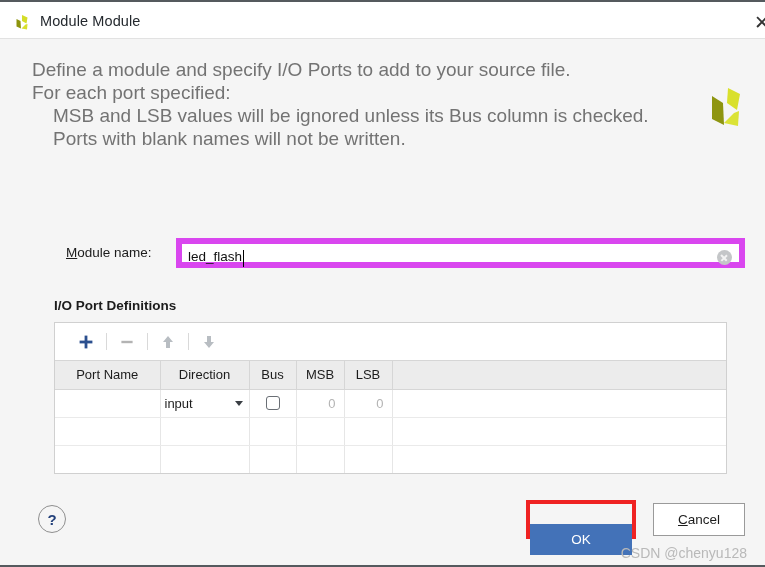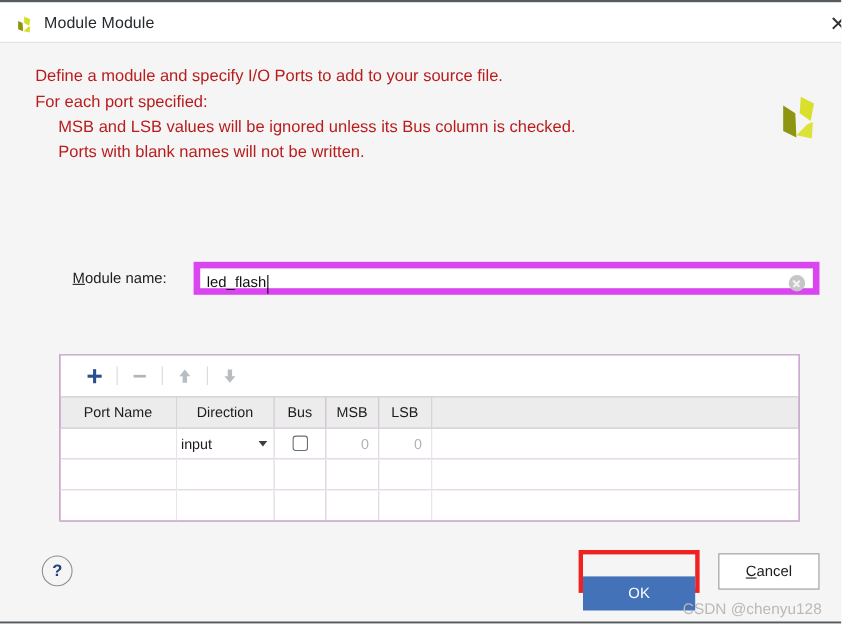--- a/index.html
+++ b/index.html
@@ -61,22 +61,22 @@
     font-weight: 300;
     overflow: hidden;
   }
 
   
   #description {
     position: absolute;
     left: 32px;
     top: 58px;
     width: 620px;
-    font-size: 15px;
-    color: #b91c1c;
+    font-size: 19px;
+    color: #737373;
     line-height: 23px;
   }
   #description .indent {
     padding-left: 21px;
   }
   #corner-logo {
     position: absolute;
     left: 698px;
     top: 86px;
     width: 46px;
@@ -401,20 +401,21 @@
 
   <div id="module-name-row">
     <div id="module-name-label"><u>M</u><span>odule name:</span></div>
     <div id="module-name-field">
       <span id="module-name-value">led_flash</span>
       <span id="module-name-caret" style="left: 61px; top: 6px;"></span>
       <span id="clear-icon"></span>
     </div>
   </div>
 
+  <div id="section-io">I/O Port Definitions</div>
 
   <div id="table-wrap">
 
     <div id="port-toolbar">
       <div class="tool-btn">
         <svg width="16" height="16" viewBox="0 0 16 16">
           <rect x="6.6" y="1.6" width="2.8" height="12.8" fill="#2b4f8e"></rect>
           <rect x="1.6" y="6.6" width="12.8" height="2.8" fill="#2b4f8e"></rect>
         </svg>
       </div>

